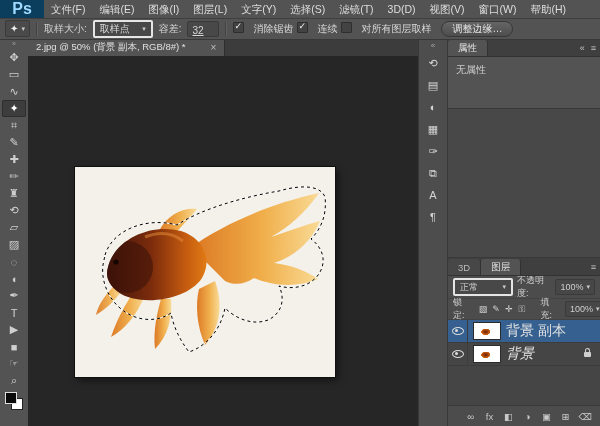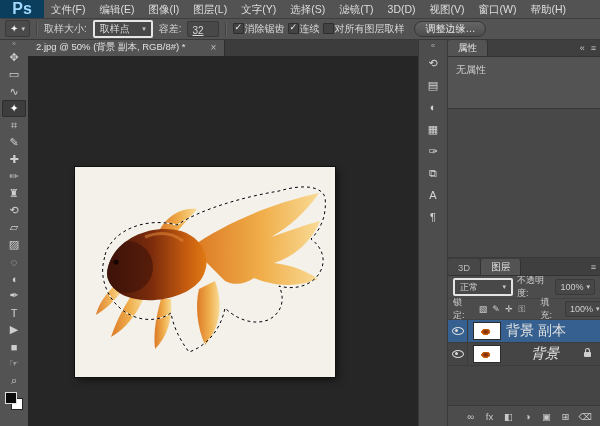--- a/index.html
+++ b/index.html
@@ -22,21 +22,21 @@
   .tool-preset{display:flex;align-items:center;gap:3px;background:#4a4a4a;border:1px solid #3a3a3a;
                border-radius:2px;height:15px;padding:0 4px;}
   .wand{color:#efefef;font-size:10px;}
   .arrow{font-size:7px;color:#c9c9c9;}
   .vsep{width:1px;height:14px;background:#424242;border-right:1px solid #616161;}
   .opt-label{color:#d2d2d2;}
   .dropdown{display:flex;align-items:center;justify-content:space-between;gap:8px;background:#484848;
             border:2px solid #e5e5e5;border-radius:2px;height:14px;padding:0 5px;min-width:46px;}
   .numfield{background:#484848;border:1px solid #393939;border-radius:2px;height:14px;width:22px;
             display:flex;align-items:flex-end;padding:0 4px;text-decoration:underline;}
-  .cbwrap{display:flex;align-items:center;gap:0;margin-right:4px;}
+  .cbwrap{display:flex;gap:9px;margin-right:4px;}
   .cb{width:9px;height:9px;background:#434343;border:1px solid #2e2e2e;border-radius:1px;position:relative;}
   .cb.checked::after{content:"✓";position:absolute;top:-2px;left:0px;font-size:9px;color:#f0f0f0;}
   .refine-btn{background:linear-gradient(#656565,#4d4d4d);border:1px solid #383838;border-radius:8px;
               color:#e4e4e4;font-size:10px;height:16px;padding:0 10px;display:flex;align-items:center;}
 
   
   .toolbar{position:absolute;top:39px;left:0;width:28px;bottom:0;background:#535353;
            border-right:1px solid #3f3f3f;display:flex;flex-direction:column;align-items:center;}
   .toolbar-grip{height:10px;font-size:7px;color:#9f9f9f;line-height:10px;}
   .tools{display:flex;flex-direction:column;}
@@ -95,21 +95,21 @@
              font-size:14px;color:#e2e2e2;}
   .layer-row.selected{background:#35608f;}
   .eyebox{width:20px;height:100%;display:flex;align-items:center;justify-content:center;
           border-right:1px solid #3c3c3c;box-sizing:border-box;}
   .eye{width:10px;height:6px;border:1px solid #dcdcdc;border-radius:50%;position:relative;}
   .eye::after{content:"";position:absolute;left:2.5px;top:0.8px;width:3px;height:3px;border-radius:50%;background:#dcdcdc;}
   .thumb{width:26px;height:16px;margin:0 6px;background-color:#fff;
          background-image:radial-gradient(7px 5px at 45% 55%, #7e2b0b 15%, #d3670f 62%, rgba(211,103,15,0) 66%);
          box-shadow:0 0 0 1px #2c2c2c;}
   .lname{flex:1;}
-  .lname.italic{font-style:italic;text-align:center;}
+  .lname.italic{font-style:italic;}
   .lockmark{display:none;}
   .lockmark.show{display:block;width:7px;height:5px;background:#cfcfcf;border-radius:1px;
                  position:relative;margin-right:9px;}
   .lockmark.show::before{content:"";position:absolute;left:1px;top:-4px;width:3px;height:3px;
                  border:1px solid #cfcfcf;border-bottom:none;border-radius:3px 3px 0 0;}
   .layers-footer{height:20px;background:#4c4c4c;border-top:1px solid #3a3a3a;display:flex;
                  align-items:center;justify-content:flex-end;gap:7px;padding:0 8px;
                  color:#c8c8c8;font-size:9.5px;}
   .f-icon{min-width:12px;text-align:center;}
 </style>

